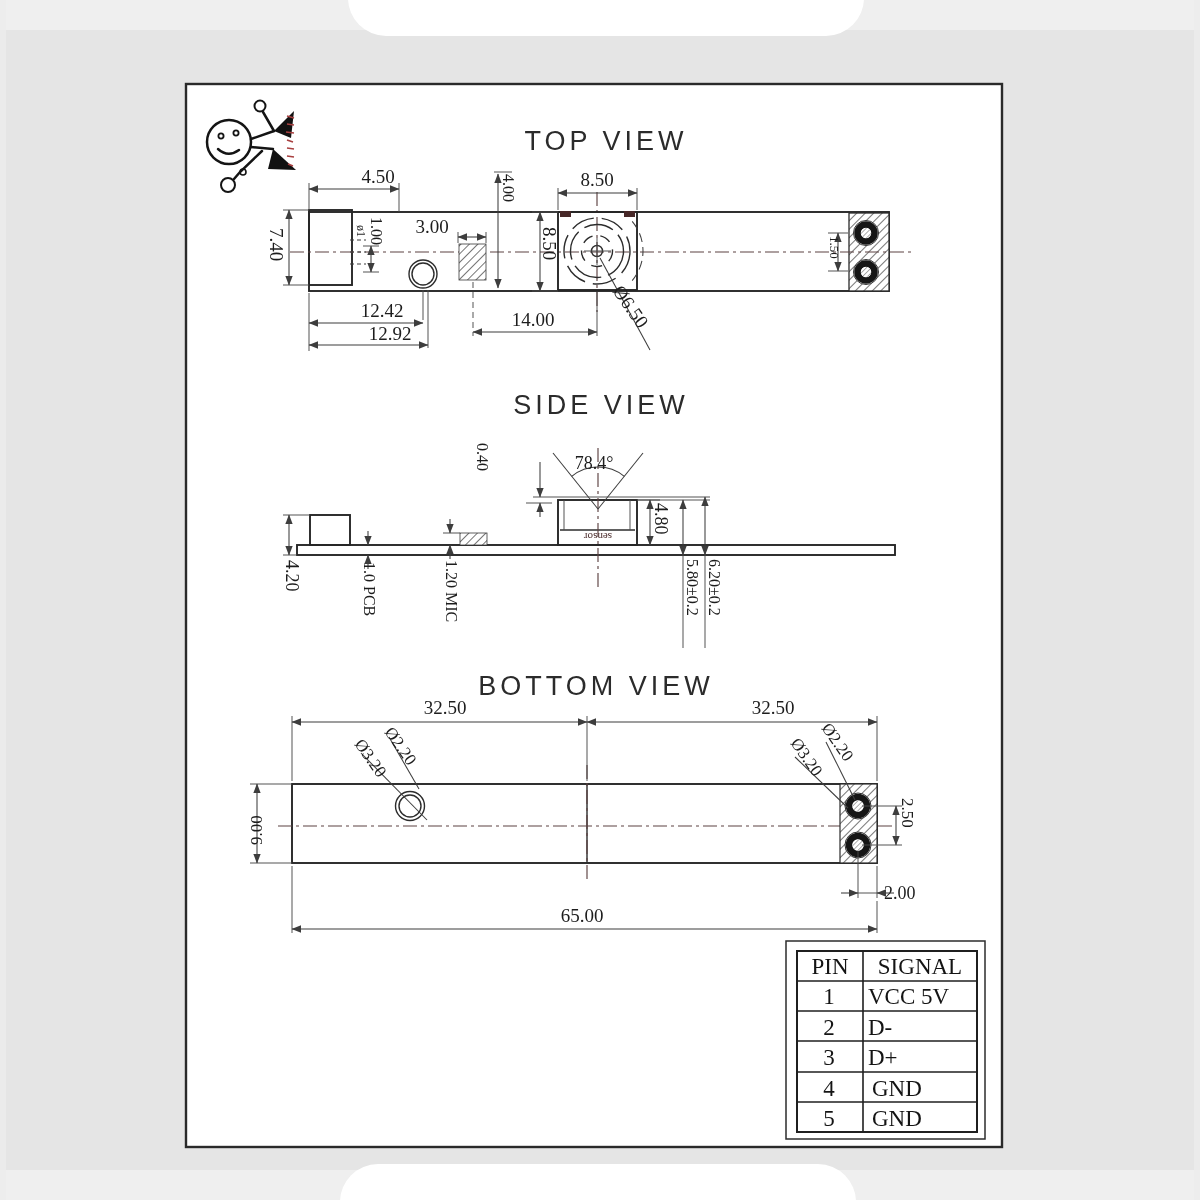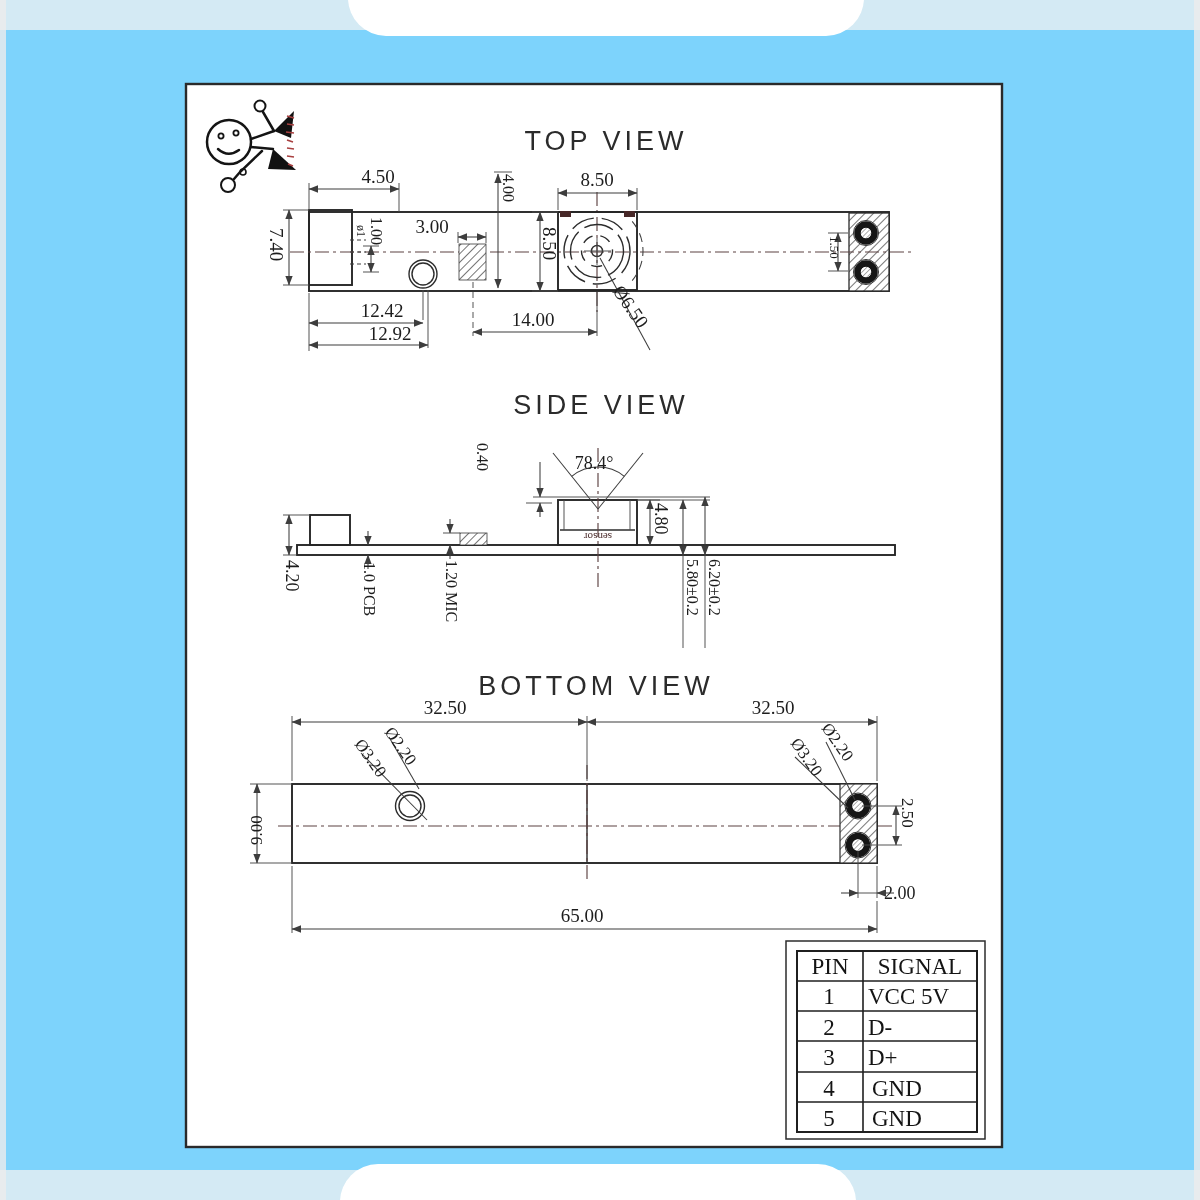--- a/index.html
+++ b/index.html
@@ -1,16 +1,16 @@
 <!DOCTYPE html>
 <html><head>
 <meta charset="utf-8">
 <style>
   html,body{margin:0;padding:0;background:#ffffff;}
-  .page{position:relative;width:1200px;height:1200px;background:#7dd3fc;overflow:hidden;
+  .page{position:relative;width:1200px;height:1200px;background:#e5e5e5;overflow:hidden;
         font-family:"Liberation Sans",sans-serif;}
   svg{position:absolute;left:0;top:0;}
   .out{fill:none;stroke:#262626;stroke-width:1.9;}
   .out2{fill:none;stroke:#2c2c2c;stroke-width:1.4;}
   .dim{stroke:#3d3d3d;stroke-width:1.05;fill:none;}
   .ext{stroke:#4a4a4a;stroke-width:0.95;fill:none;}
   .cl{stroke:#5d4343;stroke-width:1.15;fill:none;stroke-dasharray:14 4 3 4;}
   .ts{font-family:"Liberation Serif",serif;fill:#1d1d1d;font-size:19px;}
   .tsm{font-family:"Liberation Serif",serif;fill:#1d1d1d;font-size:16px;}
   .tt{font-family:"Liberation Sans",sans-serif;fill:#2b2b2b;font-size:27px;letter-spacing:4px;}

